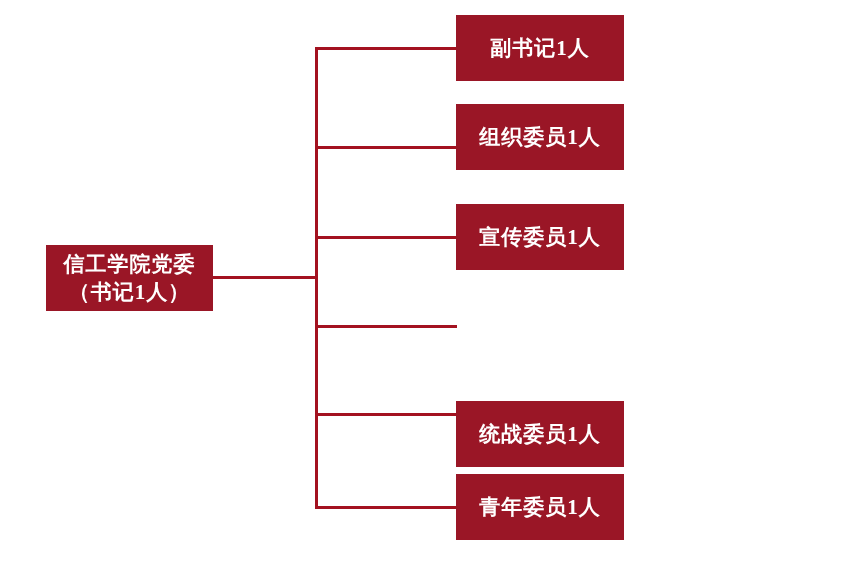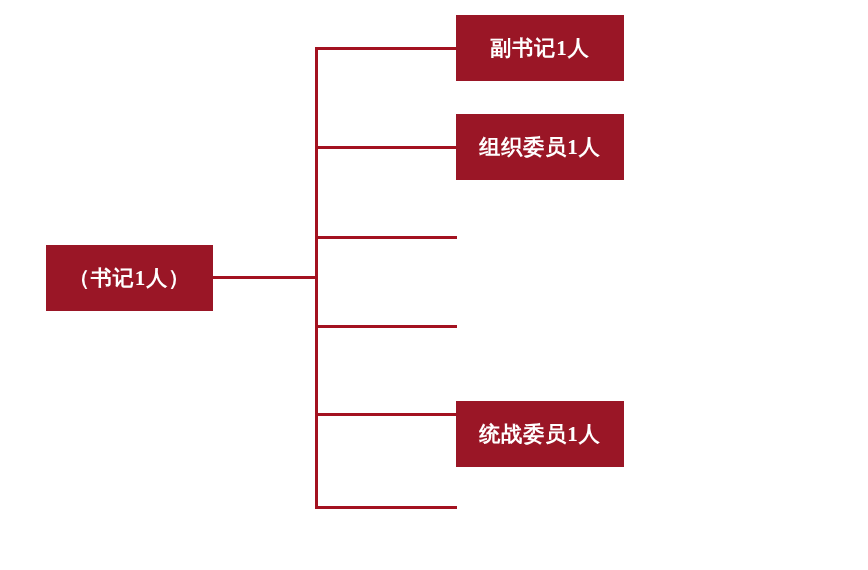--- a/index.html
+++ b/index.html
@@ -60,37 +60,44 @@
     left: 315px;
     width: 142px;
   }
 </style>
 </head>
 <body>
 
 <div class="canvas">
 
   <div class="node root-node">
+    <span>信工学院党委</span>
     <span>（书记1人）</span>
   </div>
 
   <div class="line h-line root-link"></div>
 
   <div class="line v-line trunk"></div>
 
   <div class="line h-line branch" style="top:47px"></div>
   <div class="line h-line branch" style="top:146px"></div>
   <div class="line h-line branch" style="top:236px"></div>
   <div class="line h-line branch" style="top:325px"></div>
   <div class="line h-line branch" style="top:413px"></div>
   <div class="line h-line branch" style="top:506px"></div>
 
   <div class="node child-node" style="top:15px">
     <span>副书记1人</span>
   </div>
-  <div class="node child-node" style="top:114px">
+  <div class="node child-node" style="top:104px">
     <span>组织委员1人</span>
+  </div>
+  <div class="node child-node" style="top:204px">
+    <span>宣传委员1人</span>
   </div>
   <div class="node child-node" style="top:401px">
     <span>统战委员1人</span>
+  </div>
+  <div class="node child-node" style="top:474px">
+    <span>青年委员1人</span>
   </div>
 
 </div>
 
 </body></html>

